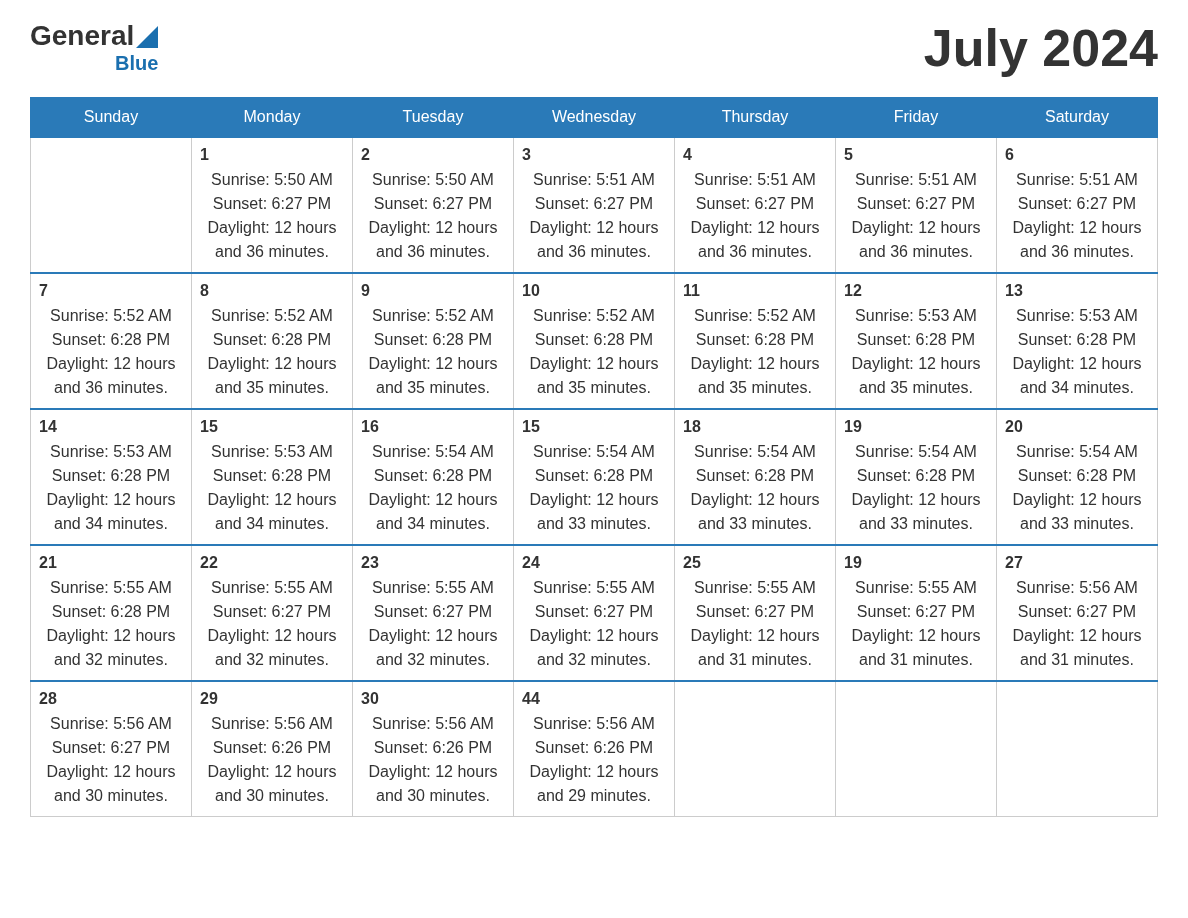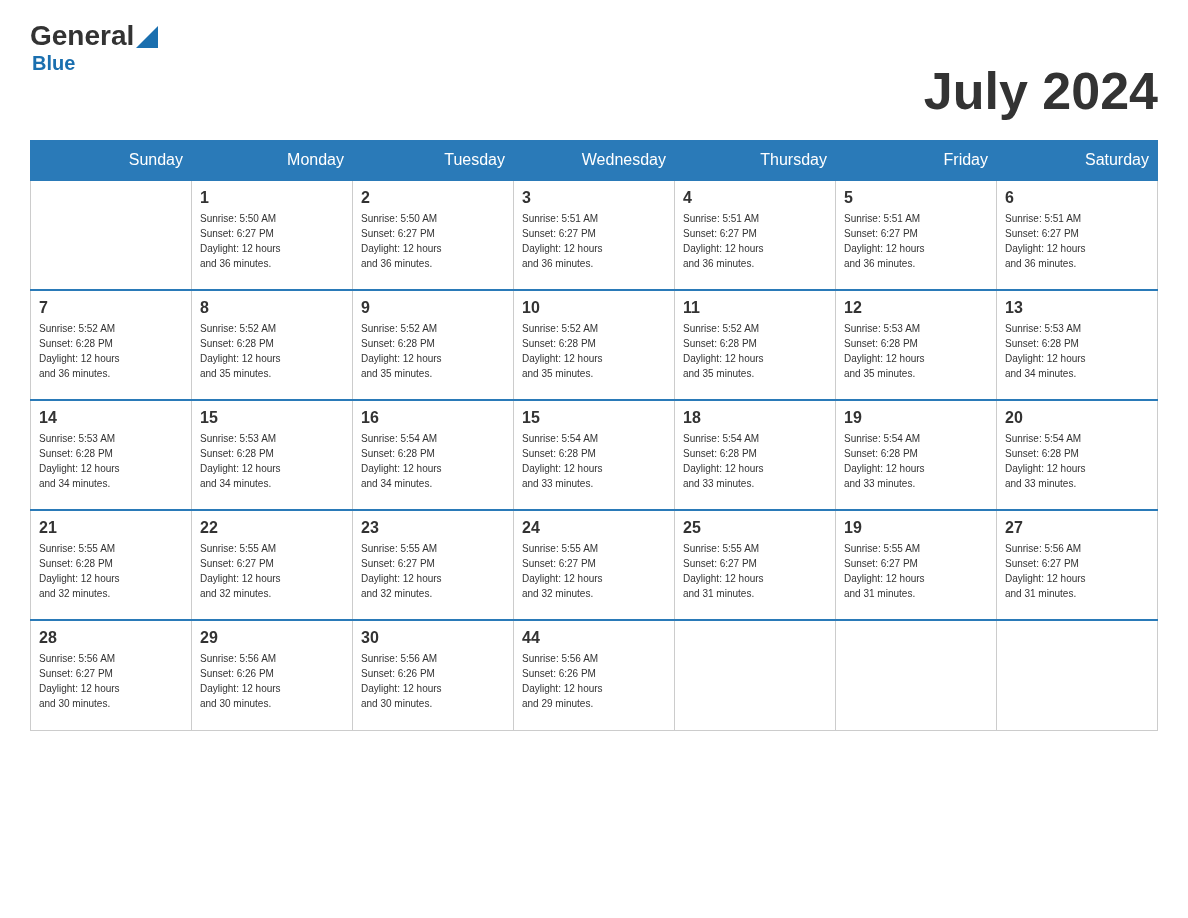--- a/index.html
+++ b/index.html
@@ -11,21 +11,20 @@
       min-height: 918px;
     }
     .header {
       display: flex;
       justify-content: space-between;
       align-items: flex-start;
       margin-bottom: 20px;
     }
     .title-section {
       text-align: right;
-      margin-top: 43px;
     }
     .calendar-title {
       font-size: 52px;
       font-weight: bold;
       color: #333;
       line-height: 1.1;
     }
     .location-title {
       font-size: 22px;
       color: #555;
@@ -35,49 +34,50 @@
       width: 100%;
       border-collapse: collapse;
       table-layout: fixed;
     }
     thead tr th {
       background-color: #2a7ab8;
       color: #ffffff;
       padding: 10px 8px;
       font-size: 16px;
       font-weight: normal;
-      text-align: right;
+      text-align: center;
       border: 1px solid #2a7ab8;
     }
     tbody tr td {
       vertical-align: top;
       padding: 8px;
       border: 1px solid #cccccc;
       border-top: 2px solid #2a7ab8;
       font-size: 13px;
       color: #333;
       height: 110px;
     }
     .day-number {
       font-size: 16px;
       font-weight: bold;
       color: #333;
       display: block;
       margin-bottom: 4px;
     }
     .day-info {
-      font-size: 10px;
+      font-size: 16px;
       color: #333;
       line-height: 1.5;
+      text-align: center;
     }
     
     .logo-wrapper {
       display: flex;
       flex-direction: column;
-      align-items: flex-start;
+      align-items: flex-end;
     }
     .logo-line1 {
       display: flex;
       align-items: center;
     }
     .logo-line2 {
       margin-left: 0;
     }
   </style>
 </head>

